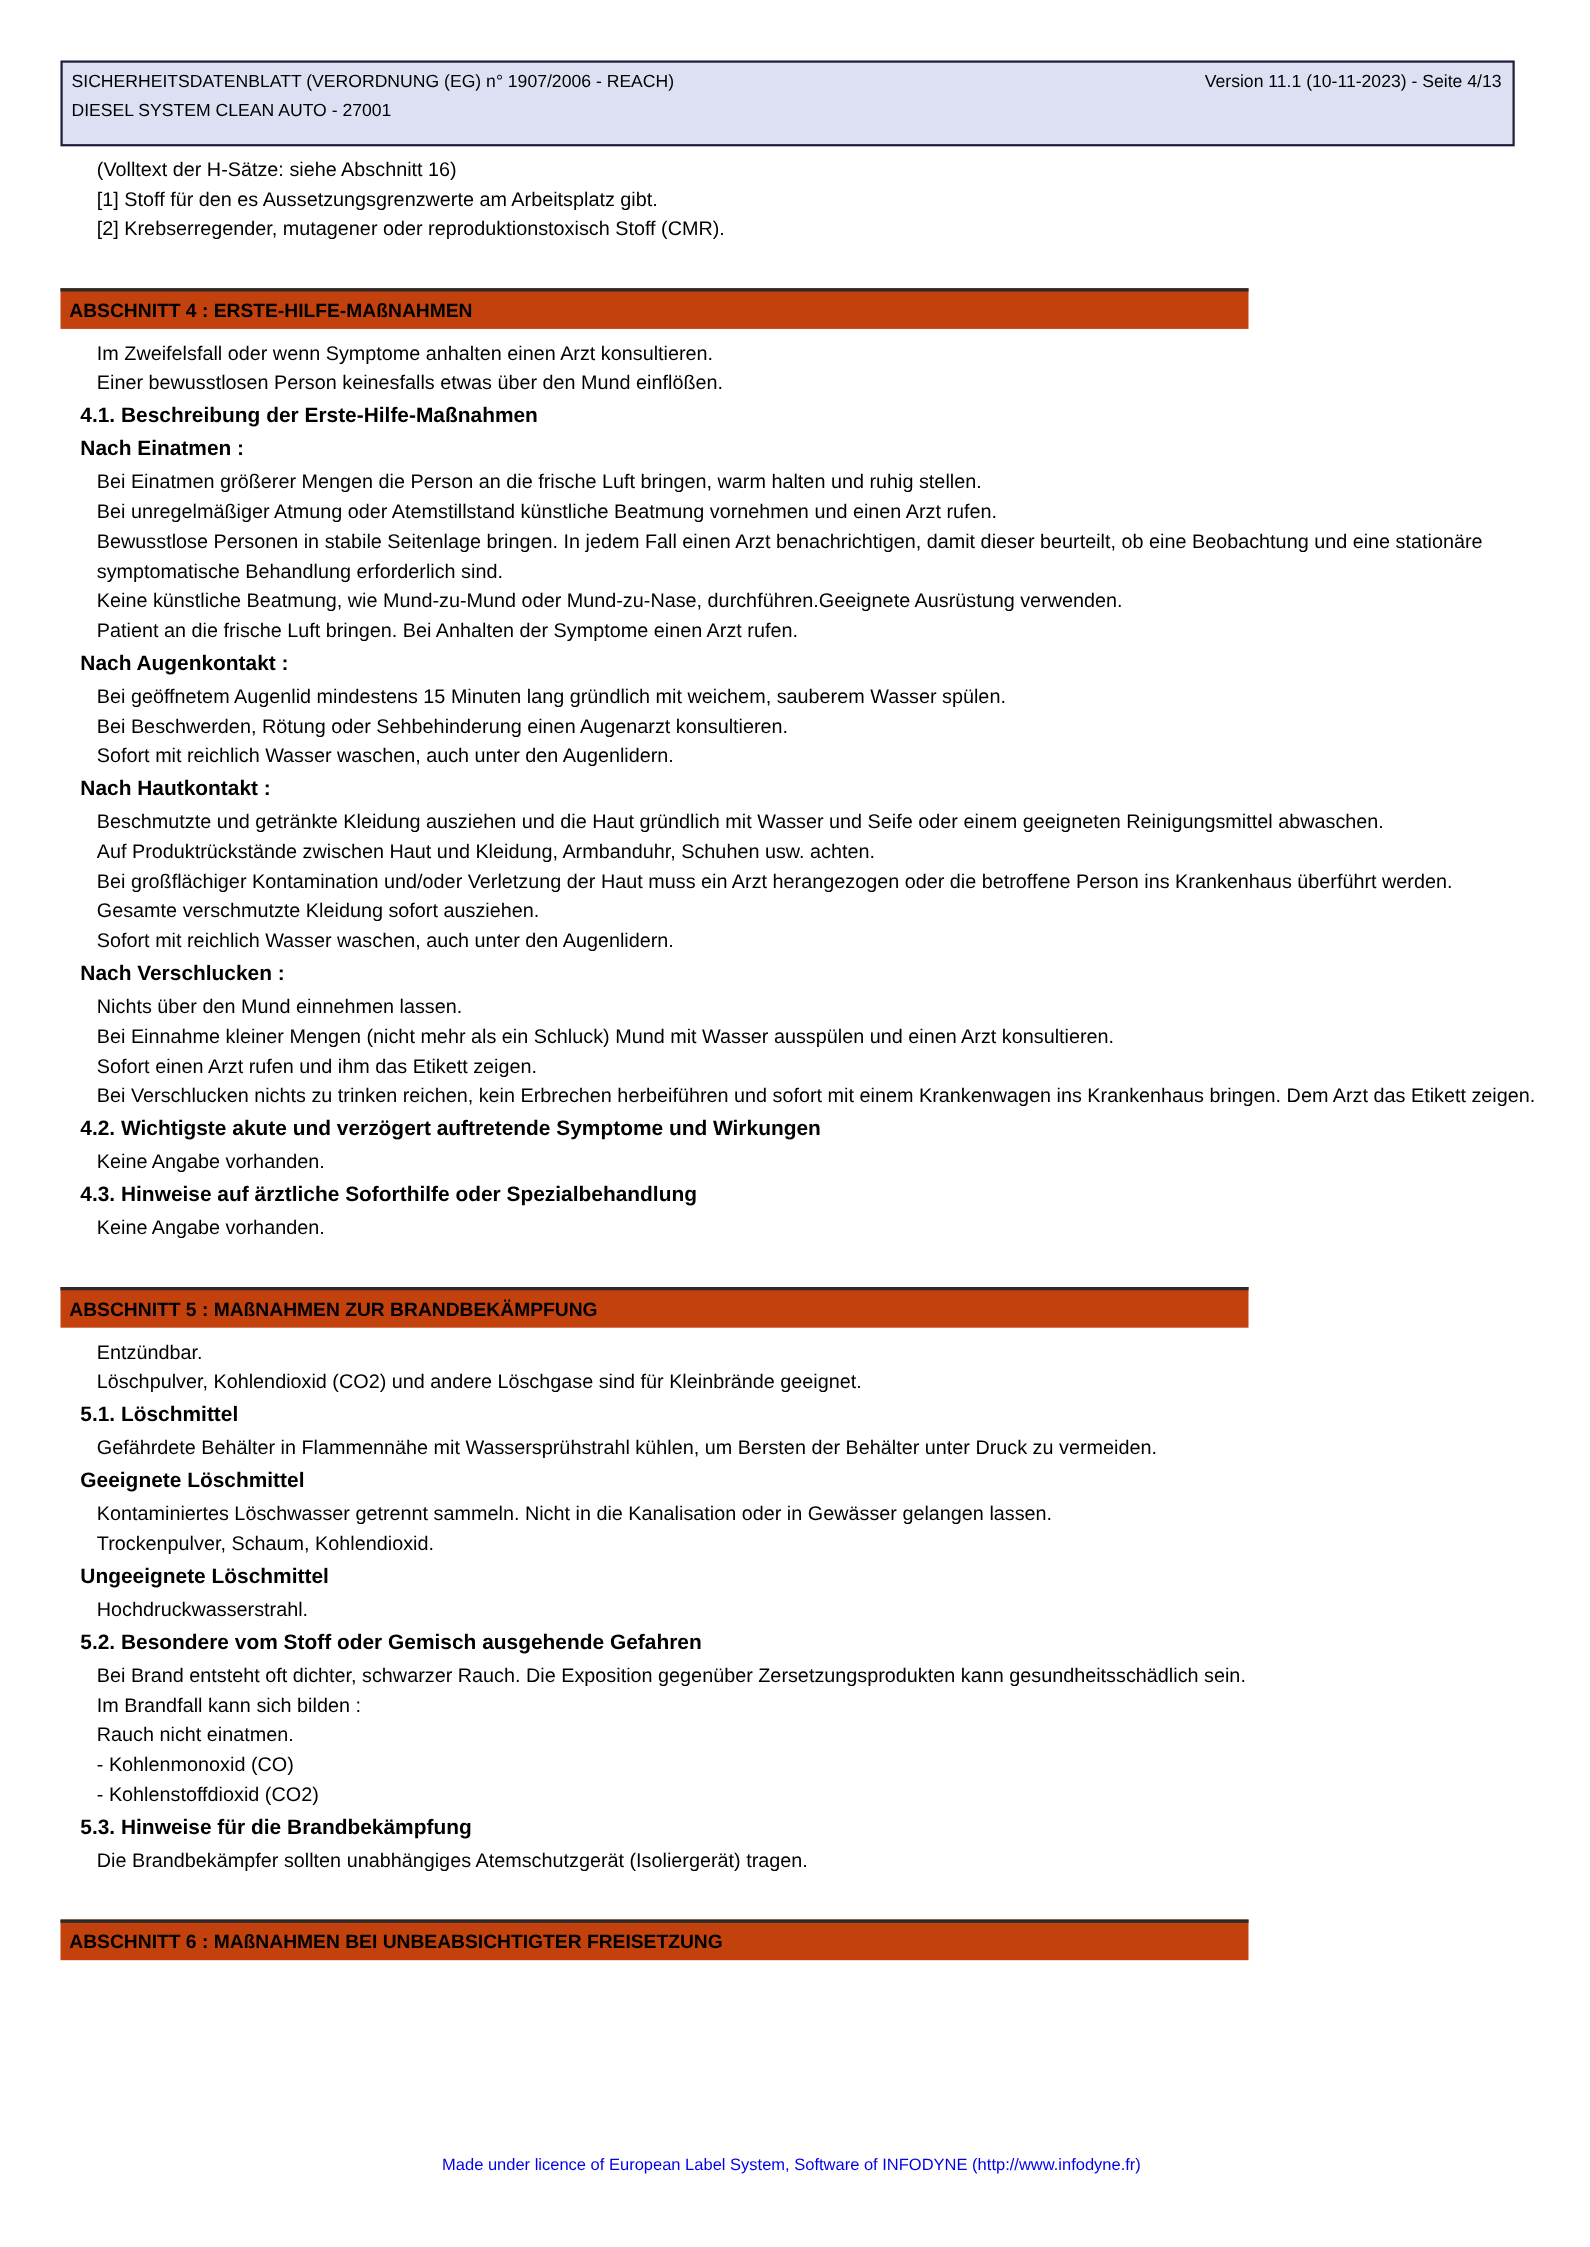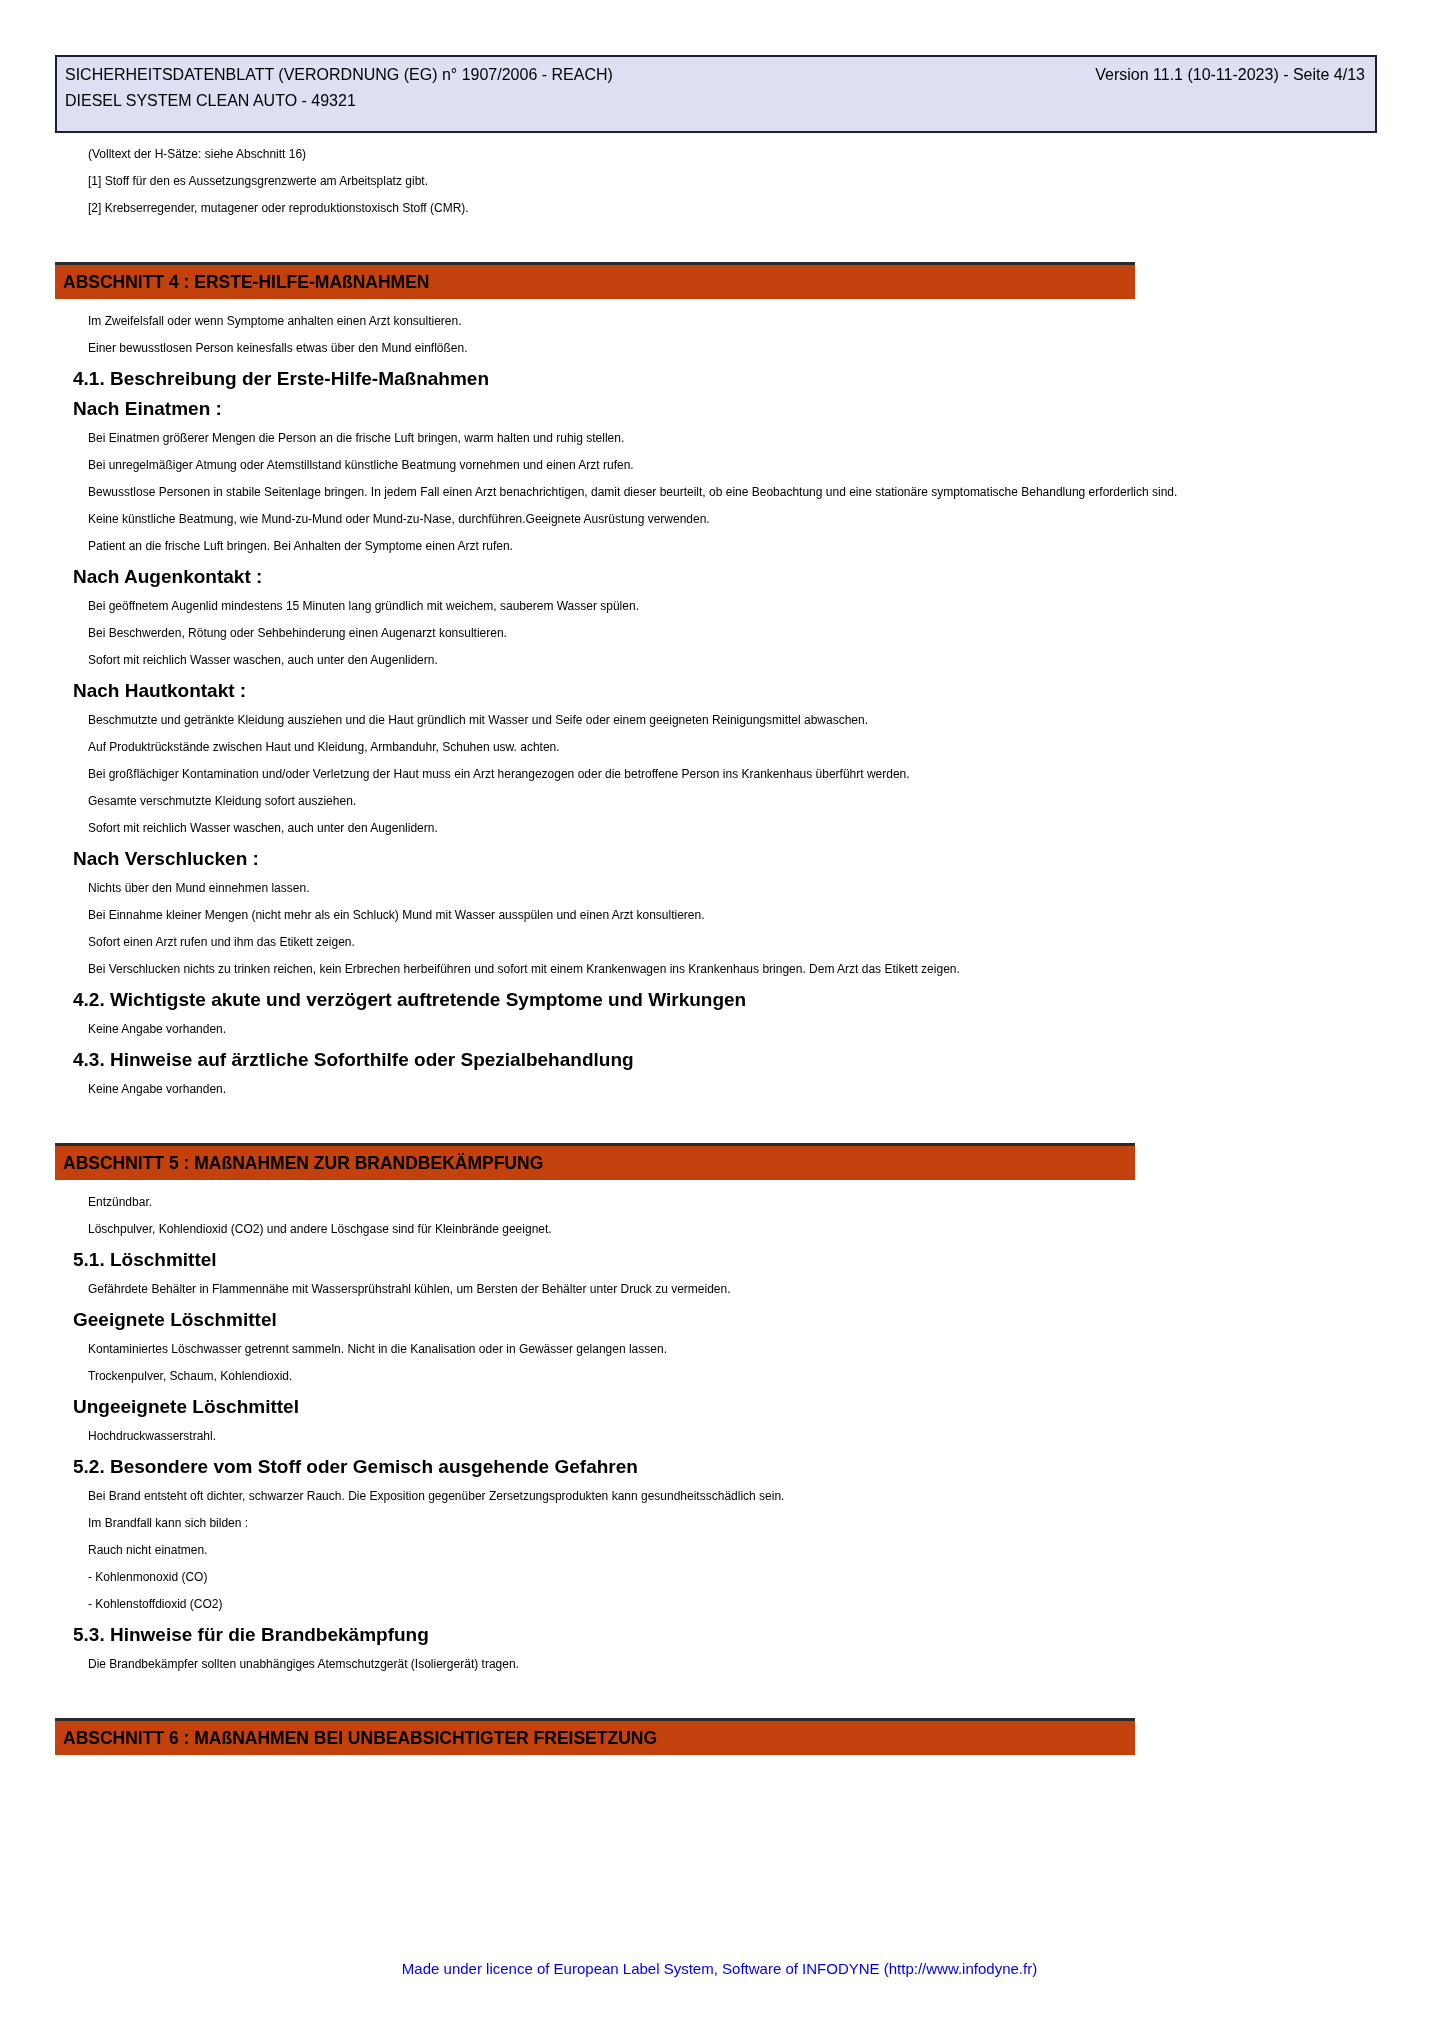--- a/index.html
+++ b/index.html
@@ -50,21 +50,21 @@
     height: 37px;
     line-height: 34px;
     padding-left: 8px;
     font-weight: bold;
     font-size: 17.5px;
     margin-bottom: 9px;
     white-space: nowrap;
   }
   .p {
     margin: 0 10px 0 33px;
-    font-size: 12px;
+    font-size: 18px;
     line-height: 27px;
   }
   .h2, .h3 {
     margin: 3px 10px 3px 18px;
     font-size: 19px;
     font-weight: bold;
     line-height: 27px;
   }
   
   .footer {
@@ -81,21 +81,21 @@
 <body>
 
 <div class="page">
 
   <div class="header-box">
     <div class="header-row">
       <span>SICHERHEITSDATENBLATT (VERORDNUNG (EG) n° 1907/2006 - REACH)</span>
       <span>Version 11.1 (10-11-2023) - Seite 4/13</span>
     </div>
     <div class="header-row">
-      <span>DIESEL SYSTEM CLEAN AUTO - 49321</span>
+      <span>DIESEL SYSTEM CLEAN AUTO - 27001</span>
     </div>
   </div>
 
   <div class="intro" id="intro">
       <div class="p">(Volltext der H-Sätze: siehe Abschnitt 16)</div>
       <div class="p">[1] Stoff für den es Aussetzungsgrenzwerte am Arbeitsplatz gibt.</div>
       <div class="p">[2] Krebserregender, mutagener oder reproduktionstoxisch Stoff (CMR).</div>
     </div>
 
   <div id="sections">

